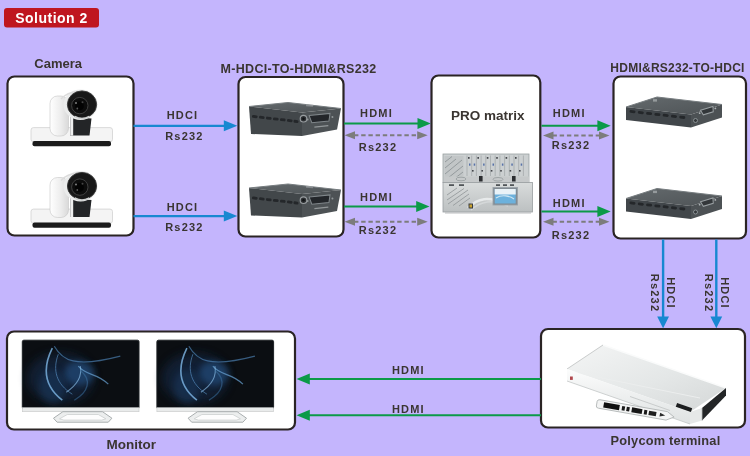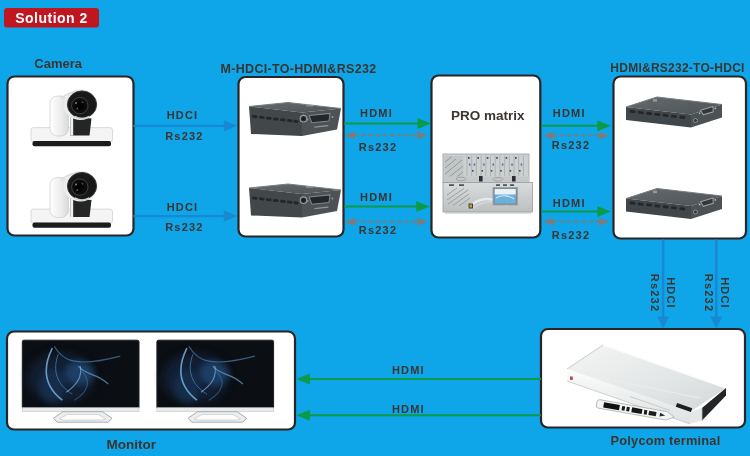--- a/index.html
+++ b/index.html
@@ -1,16 +1,16 @@
 <!DOCTYPE html>
 <html><head>
 <meta charset="utf-8">
 <style>
   html,body{margin:0;padding:0;background:#ffffff;}
-  #page{position:relative;width:750px;height:456px;background:#0ea5e9;overflow:hidden;
+  #page{position:relative;width:750px;height:456px;background:#c4b5fd;overflow:hidden;
         font-family:"Liberation Sans",sans-serif;}
   svg text{font-family:"Liberation Sans",sans-serif;}
 </style>
 </head>
 <body>
 <div id="page">
 <svg width="750" height="456" viewBox="0 0 750 456">
 <defs>
   <linearGradient id="convTop" x1="0" y1="0" x2="1" y2="1">
     <stop offset="0" stop-color="#646a6d"></stop>

